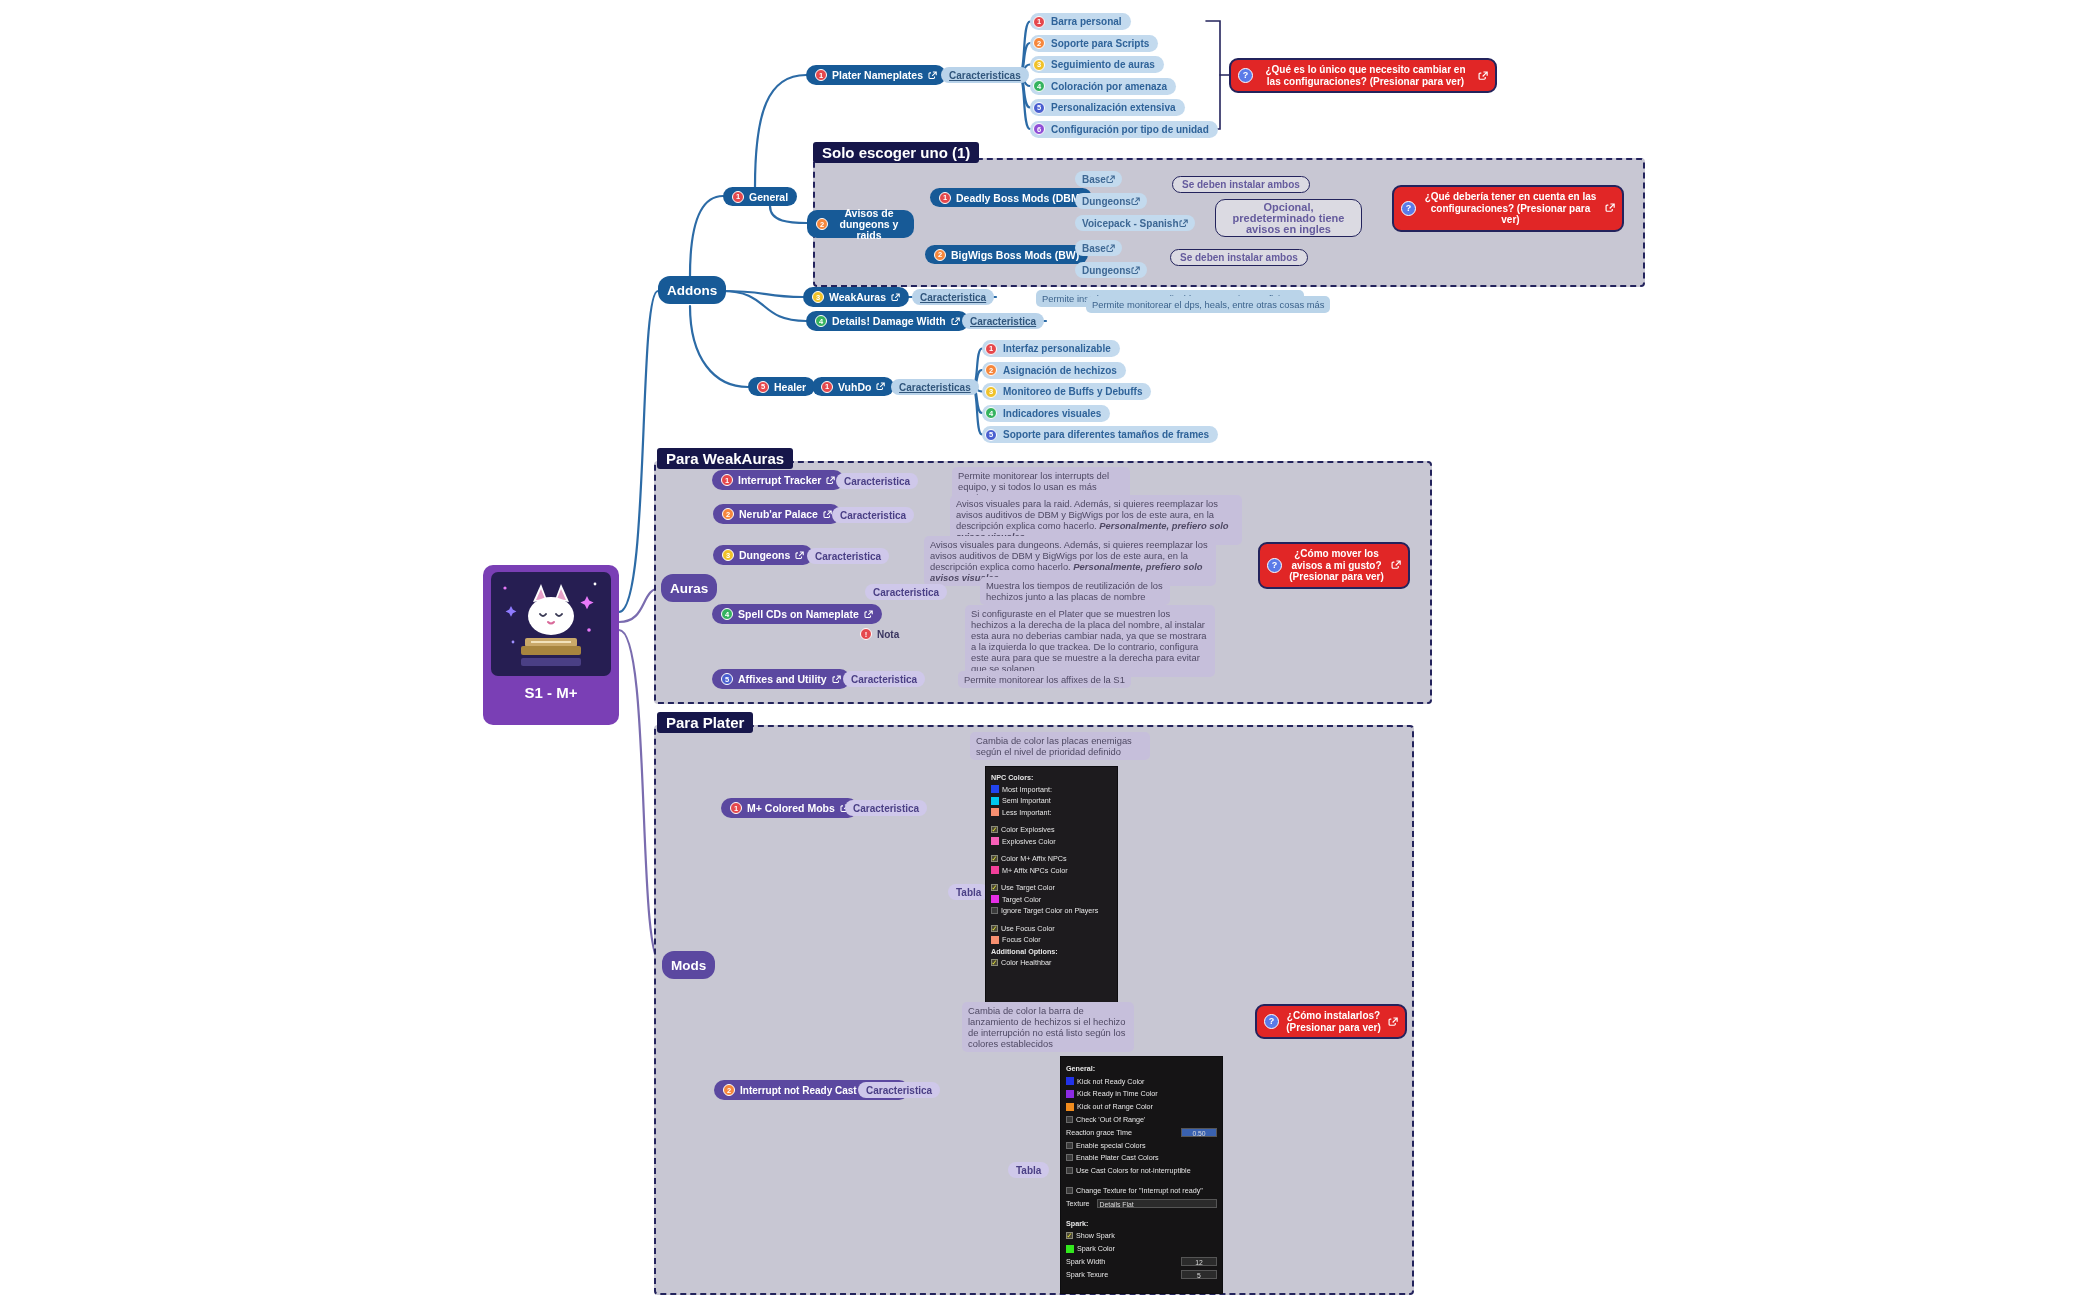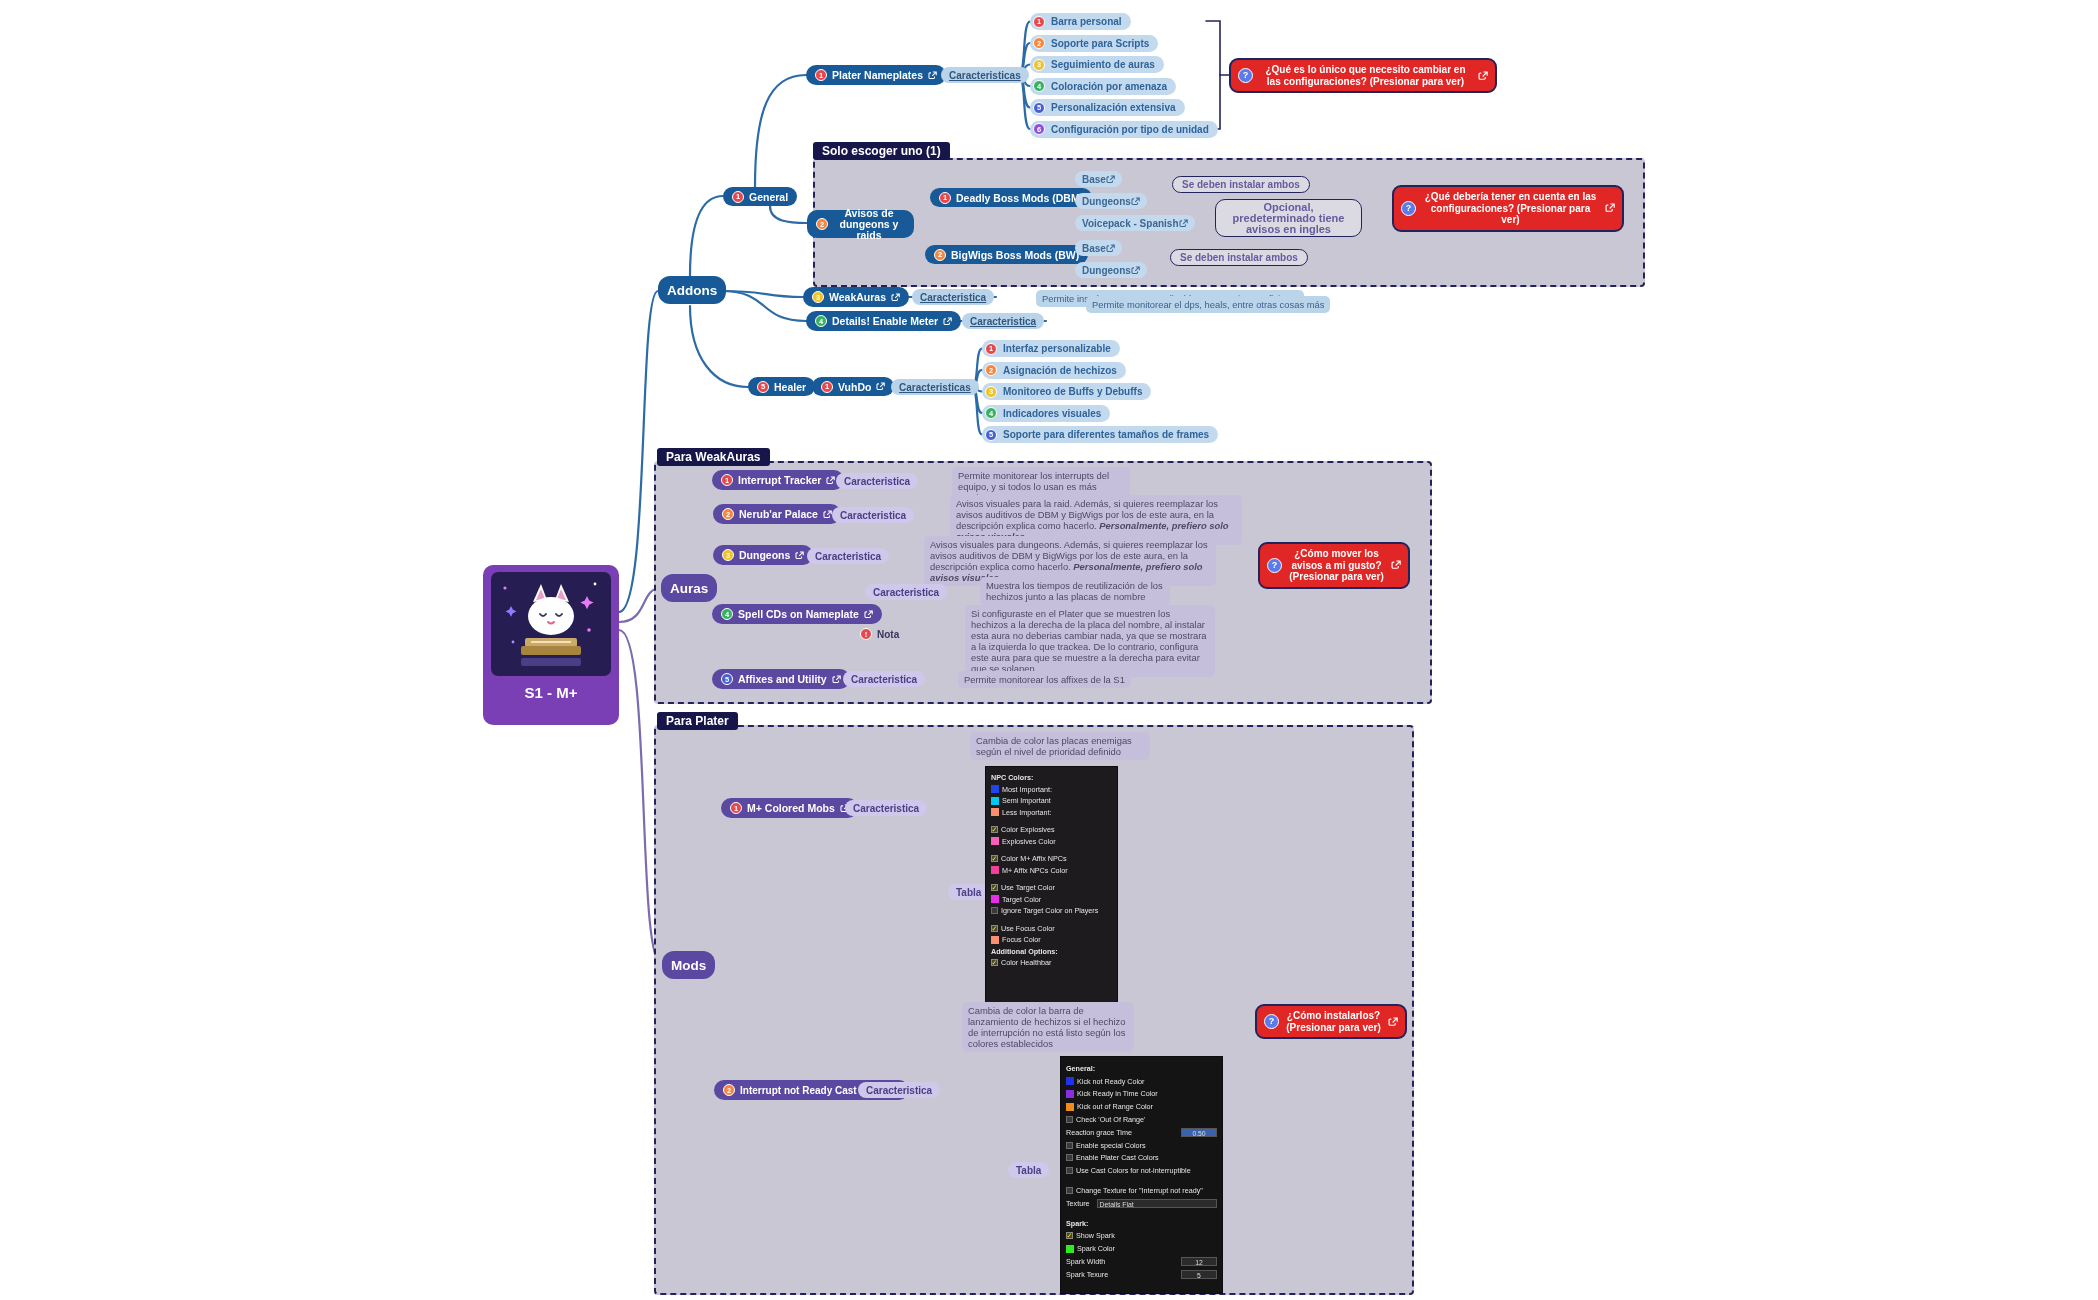--- a/index.html
+++ b/index.html
@@ -41,21 +41,21 @@
   .blob.blue{background:#bad4e9;color:#3c638c;}
   .blob.purple{background:#c6bfdb;color:#4f4964;}
   .nowrap{white-space:nowrap;}
 
   
   .outline{border:1.5px solid #23235c;border-radius:10px;background:rgba(255,255,255,0.35);
       color:#655b9d;font-size:10px;font-weight:600;padding:2px 9px;text-align:center;box-sizing:border-box;}
 
   
   .gbox{border:2px dashed #23235c;border-radius:4px;background:#c8c7d3;box-sizing:border-box;}
-  .glabel{background:#16164a;color:#fff;font-weight:bold;font-size:12px;padding:2px 9px;border-radius:3px;
+  .glabel{background:#16164a;color:#fff;font-weight:bold;font-size:15px;padding:2px 9px;border-radius:3px;
       display:inline-block;white-space:nowrap;}
 
   
   .rbtn{display:flex;align-items:center;gap:6px;background:#e12626;border:2px solid #23235c;border-radius:9px;
       color:#fff;font-weight:bold;font-size:10px;line-height:11.5px;padding:4px 7px;box-sizing:border-box;}
   .rbtn .rtext{flex:1;text-align:center;}
   .qb{flex:none;width:13px;height:13px;border-radius:50%;background:#5b7be8;border:1px solid #fff;color:#fff;
       font-size:9px;font-weight:bold;display:flex;align-items:center;justify-content:center;}
   .ext{flex:none;}
 
@@ -319,21 +319,21 @@
     <span>WeakAuras</span>
     <svg class="ext" width="9" height="9" viewBox="0 0 12 12">
         <path d="M4 2.5H2.5A1.2 1.2 0 0 0 1.3 3.7v5A1.2 1.2 0 0 0 2.5 9.9h5a1.2 1.2 0 0 0 1.2-1.2V7.2 M6.5 1.2H11v4.5 M10.8 1.4L5.6 6.6" stroke="#fff" fill="none" stroke-width="1.4"></path>
       </svg>
   </div>
   <div class="lp blue abs" style="left:912px;top:289px;">Caracteristica</div>
   <div class="blob blue nowrap abs" style="left:996px;top:290px;">Permite instalar auras personalizables para un juego eficiente</div>
 
   <div class="n blue abs" style="left:806px;top:311px;">
     <span class="badge b4">4</span>
-    <span>Details! Enable Meter</span>
+    <span>Details! Damage Width</span>
     <svg class="ext" width="9" height="9" viewBox="0 0 12 12">
         <path d="M4 2.5H2.5A1.2 1.2 0 0 0 1.3 3.7v5A1.2 1.2 0 0 0 2.5 9.9h5a1.2 1.2 0 0 0 1.2-1.2V7.2 M6.5 1.2H11v4.5 M10.8 1.4L5.6 6.6" stroke="#fff" fill="none" stroke-width="1.4"></path>
       </svg>
   </div>
   <div class="lp blue abs" style="left:962px;top:313px;">Caracteristica</div>
   <div class="blob blue nowrap abs" style="left:1046px;top:296px;">Permite monitorear el dps, heals, entre otras cosas más</div>
 
   <div class="n blue abs" style="left:748px;top:377px;height:19px;">
     <span class="badge b1">5</span>
     <span>Healer</span>

